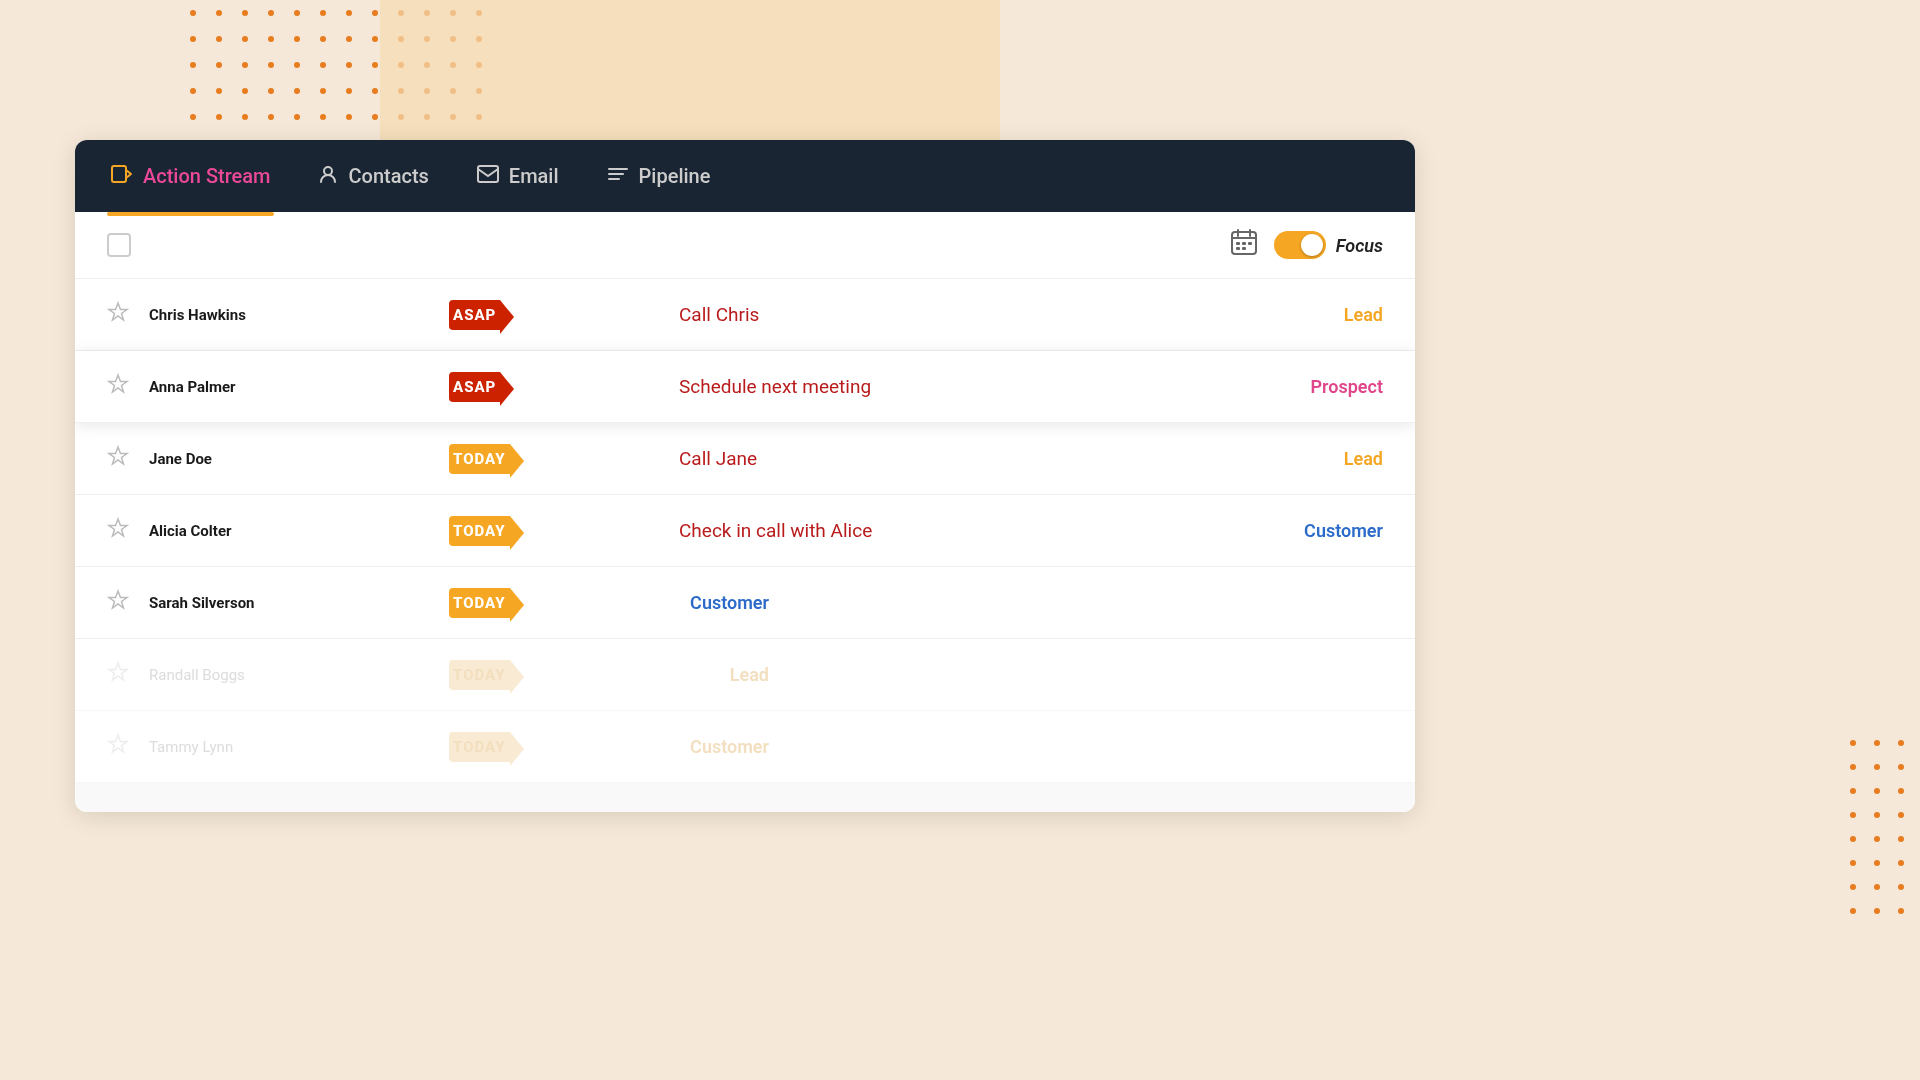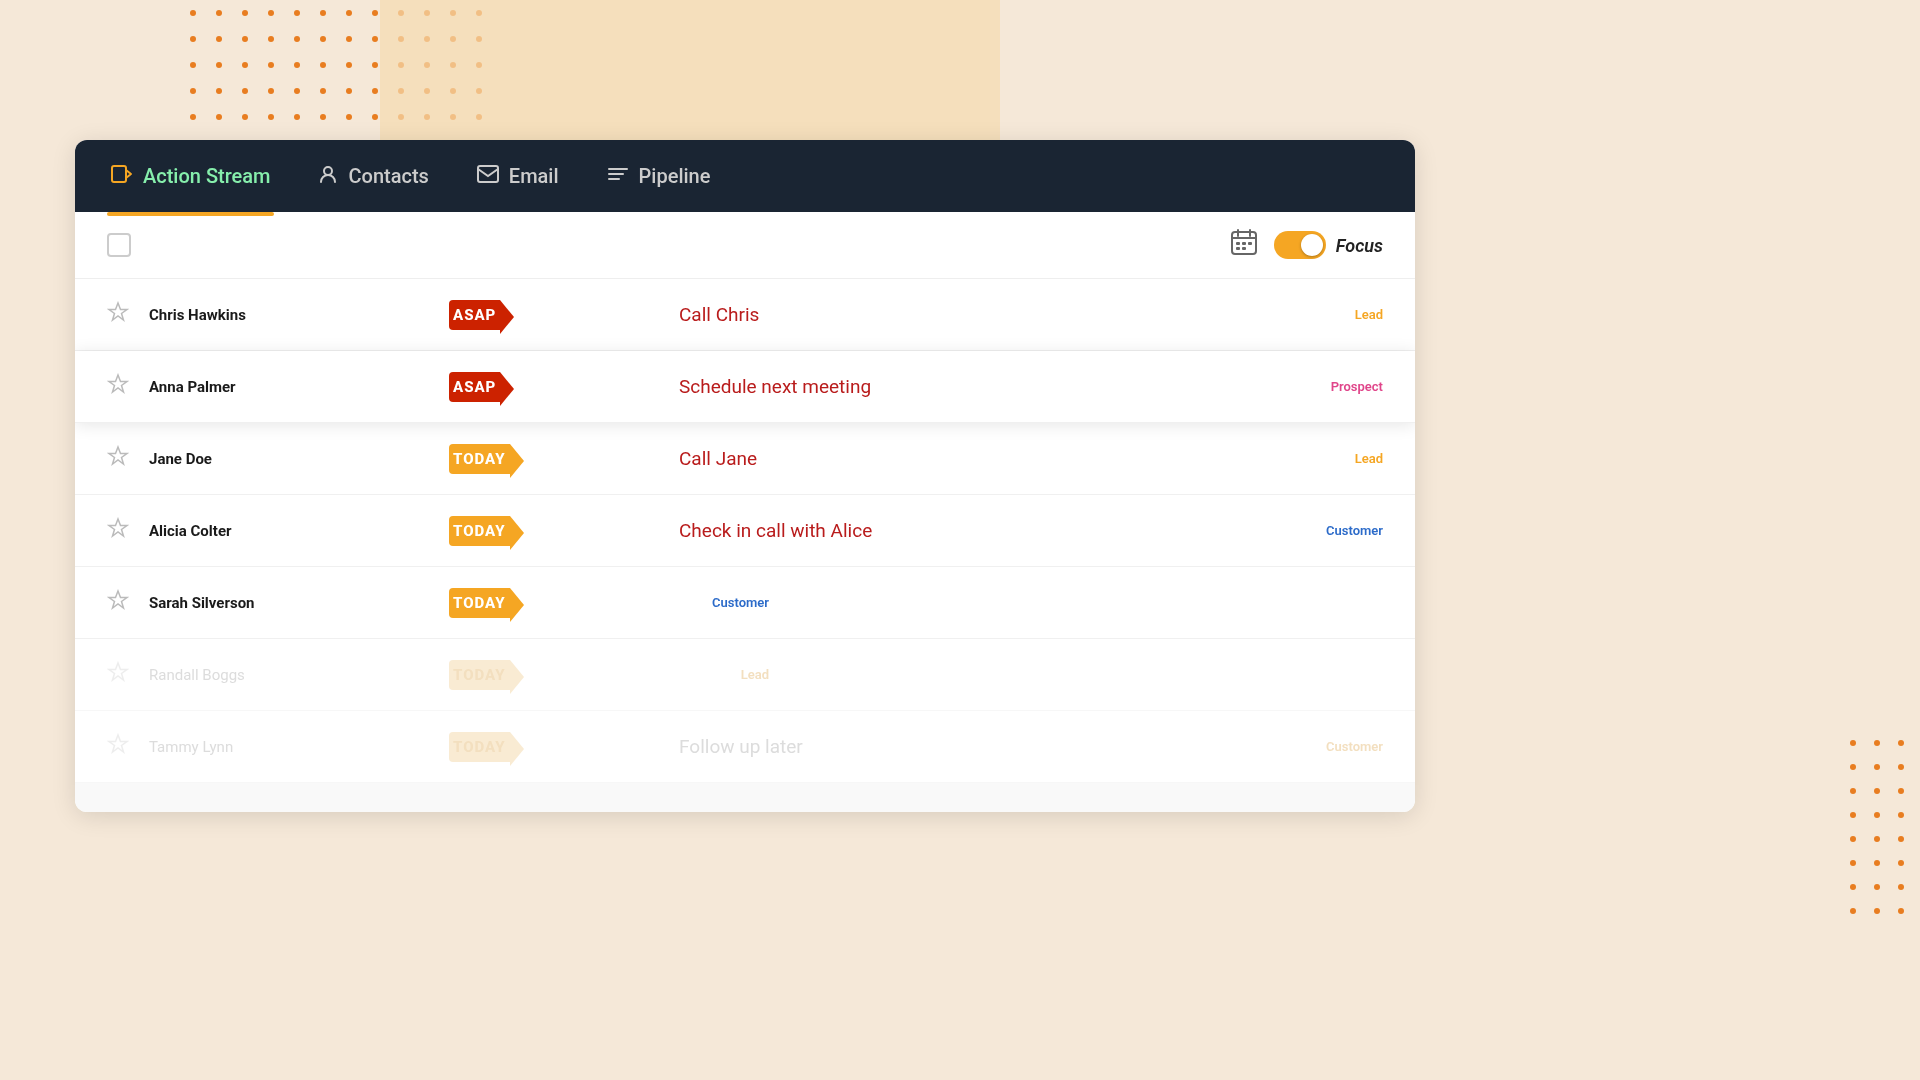--- a/index.html
+++ b/index.html
@@ -85,21 +85,21 @@
       gap: 10px;
       color: #ccc;
       font-size: 20px;
       font-weight: 500;
       cursor: pointer;
       padding: 8px 4px;
       position: relative;
       text-decoration: none;
     }
     .nav-item.active {
-      color: #86efac;
+      color: #ec4899;
     }
     .nav-item.active::after {
       content: '';
       position: absolute;
       bottom: -18px;
       left: 0;
       right: 0;
       height: 4px;
       background: #f5a623;
       border-radius: 2px;
@@ -275,21 +275,21 @@
       flex: 1;
       font-size: 19px;
       color: #b91c1c;
       padding-left: 30px;
     }
     .action-text.faded-text {
       color: #bbb;
     }
 
     .contact-type {
-      font-size: 13px;
+      font-size: 18px;
       font-weight: 600;
       min-width: 120px;
       text-align: right;
     }
     .type-lead { color: #f5a623; }
     .type-prospect { color: #e0458a; }
     .type-customer { color: #2c6bc9; }
     .type-lead-faded { color: #e8c080; }
   </style>
 </head>
@@ -550,19 +550,18 @@
         <div class="action-row faded">
     <span class="star-icon faded-star">
       <svg width="22" height="22" viewBox="0 0 22 22" fill="none">
         <path d="M11 2l2.5 6.5H20l-5.5 4 2 6.5L11 15l-5.5 4 2-6.5L2 8.5h6.5z" stroke="#ddd" stroke-width="1.5" fill="none"></path>
       </svg>
     </span>
     <span class="contact-name faded-name">Tammy Lynn</span>
     <div class="badge-wrapper">
       <span class="badge today-faded">TODAY</span>
     </div>
-    <span class="action-text faded-text">Follow up later</span>
     <span class="contact-type type-lead-faded">Customer</span>
   </div>
       </div>
 
   </div>
 </div>
 
 </body></html>

